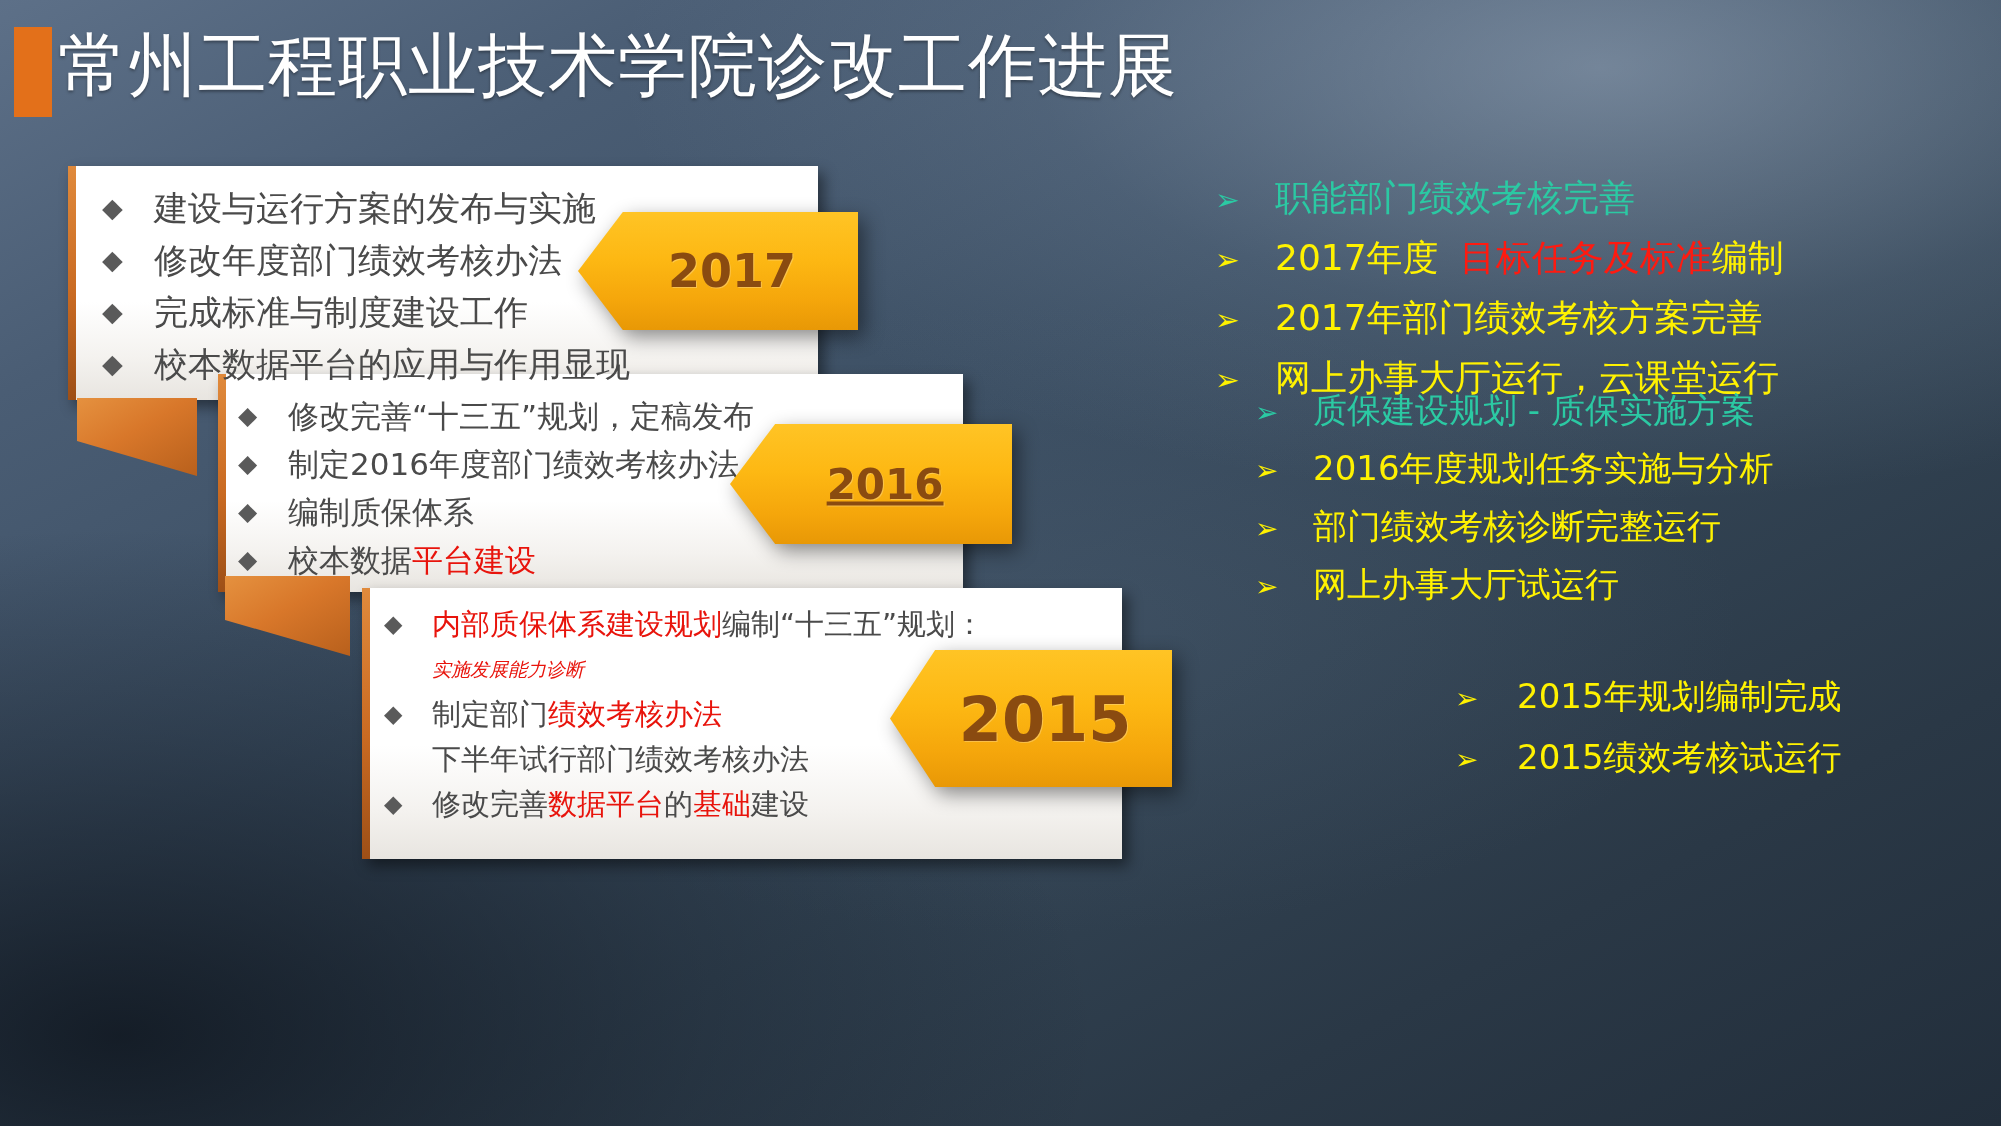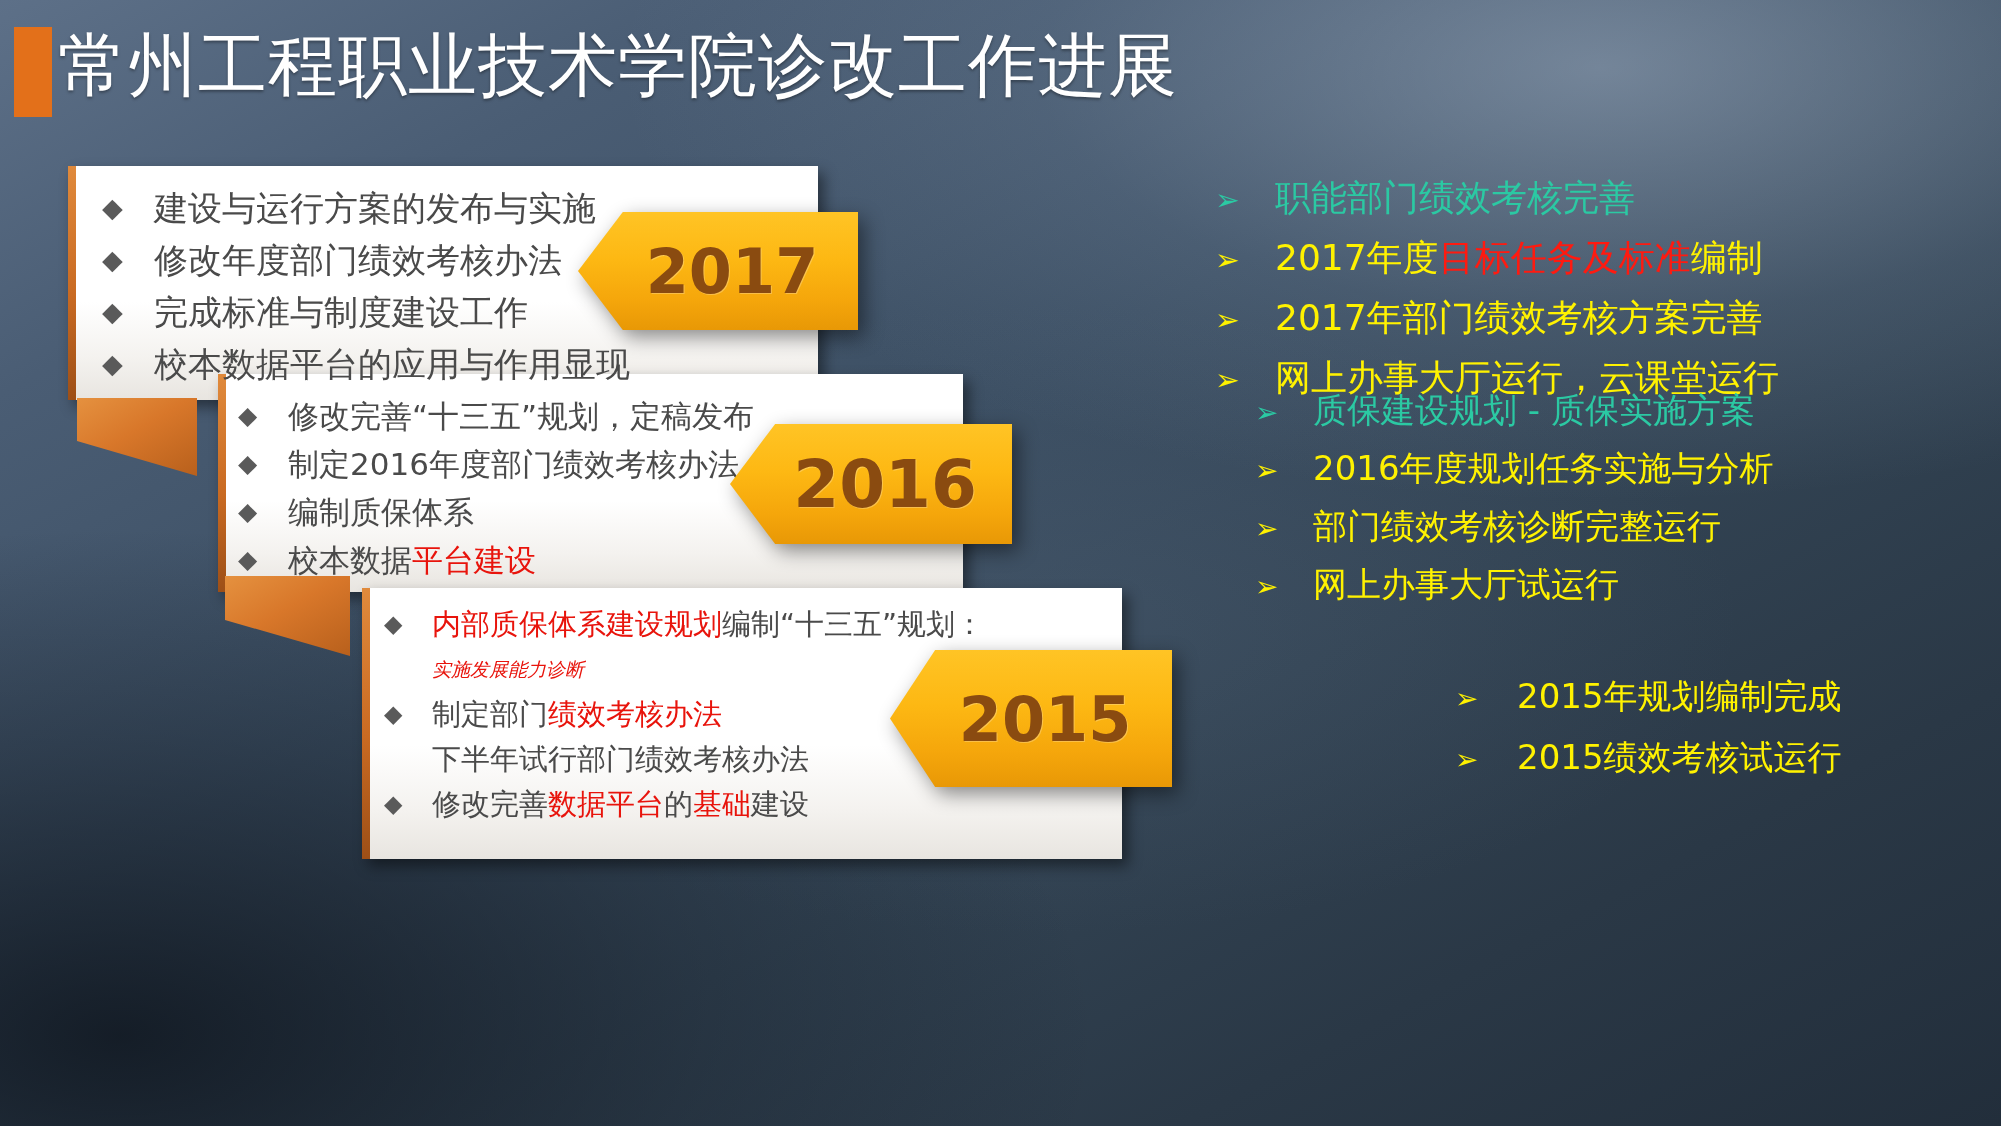--- a/index.html
+++ b/index.html
@@ -96,21 +96,21 @@
     font-family:"DejaVu Sans","Liberation Sans",sans-serif;
     margin-bottom:4px;
   }
   .rarrow{
     flex:0 0 auto;font-size:0.82em;
     line-height:1;
   }
   .rtext{flex:0 1 auto;}
   .y{color:#FFF200;}
   .g{color:#2BC9A3;}
-  .r{color:#FF1A10;}
+  .r{color:#FF1A10;margin-left:21px;}
 </style>
 </head>
 <body>
 
 <div class="bg2"></div>
 <div class="bgglow"></div>
 
 <div class="hdr-accent"></div>
 <div class="hdr-title">常州工程职业技术学院诊改工作进展</div>
 
@@ -139,21 +139,21 @@
     </div>
     <div class="brow" style="font-size:34px;line-height:52px;">
       <span class="bdot" style="width:52px;font-size:27px;">◆</span>
       <span class="btxt">校本数据平台的应用与作用显现</span>
     </div>
   </div>
 </div>
 
 <div class="tag" style="left:578px;top:212px;width:280px;height:118px;">
   <div class="shape">
-    <div class="yr" style="font-size:62px;">2017</div>
+    <div class="yr" style="font-size:46px;">2017</div>
   </div>
 </div>
 
 <div class="card" style="left:218px;top:374px;width:745px;height:218px;">
   <div class="edge"></div>
   <div class="inner"></div>
   <div class="blist" style="position:absolute;left:20px;top:18px;right:6px;">
     <div class="brow" style="font-size:31px;line-height:48px;">
       <span class="bdot" style="width:50px;font-size:25px;">◆</span>
       <span class="btxt">修改完善“十三五”规划，定稿发布</span>
@@ -169,21 +169,21 @@
     <div class="brow" style="font-size:31px;line-height:48px;">
       <span class="bdot" style="width:50px;font-size:25px;">◆</span>
       <span class="btxt">校本数据</span>
         <span class="btxt red">平台建设</span>
     </div>
   </div>
 </div>
 
 <div class="tag" style="left:730px;top:424px;width:282px;height:120px;">
   <div class="shape">
-    <div class="yr" style="font-size:66px;">2016</div>
+    <div class="yr" style="font-size:42px;text-decoration:underline;">2016</div>
   </div>
 </div>
 
 <div class="card" style="left:362px;top:588px;width:760px;height:271px;">
   <div class="edge"></div>
   <div class="inner"></div>
   <div class="blist" style="position:absolute;left:22px;top:14px;right:6px;">
     <div class="brow" style="font-size:29px;line-height:45px;">
       <span class="bdot" style="width:48px;font-size:24px;">◆</span>
       <span class="btxt red">内部质保体系建设规划</span>

